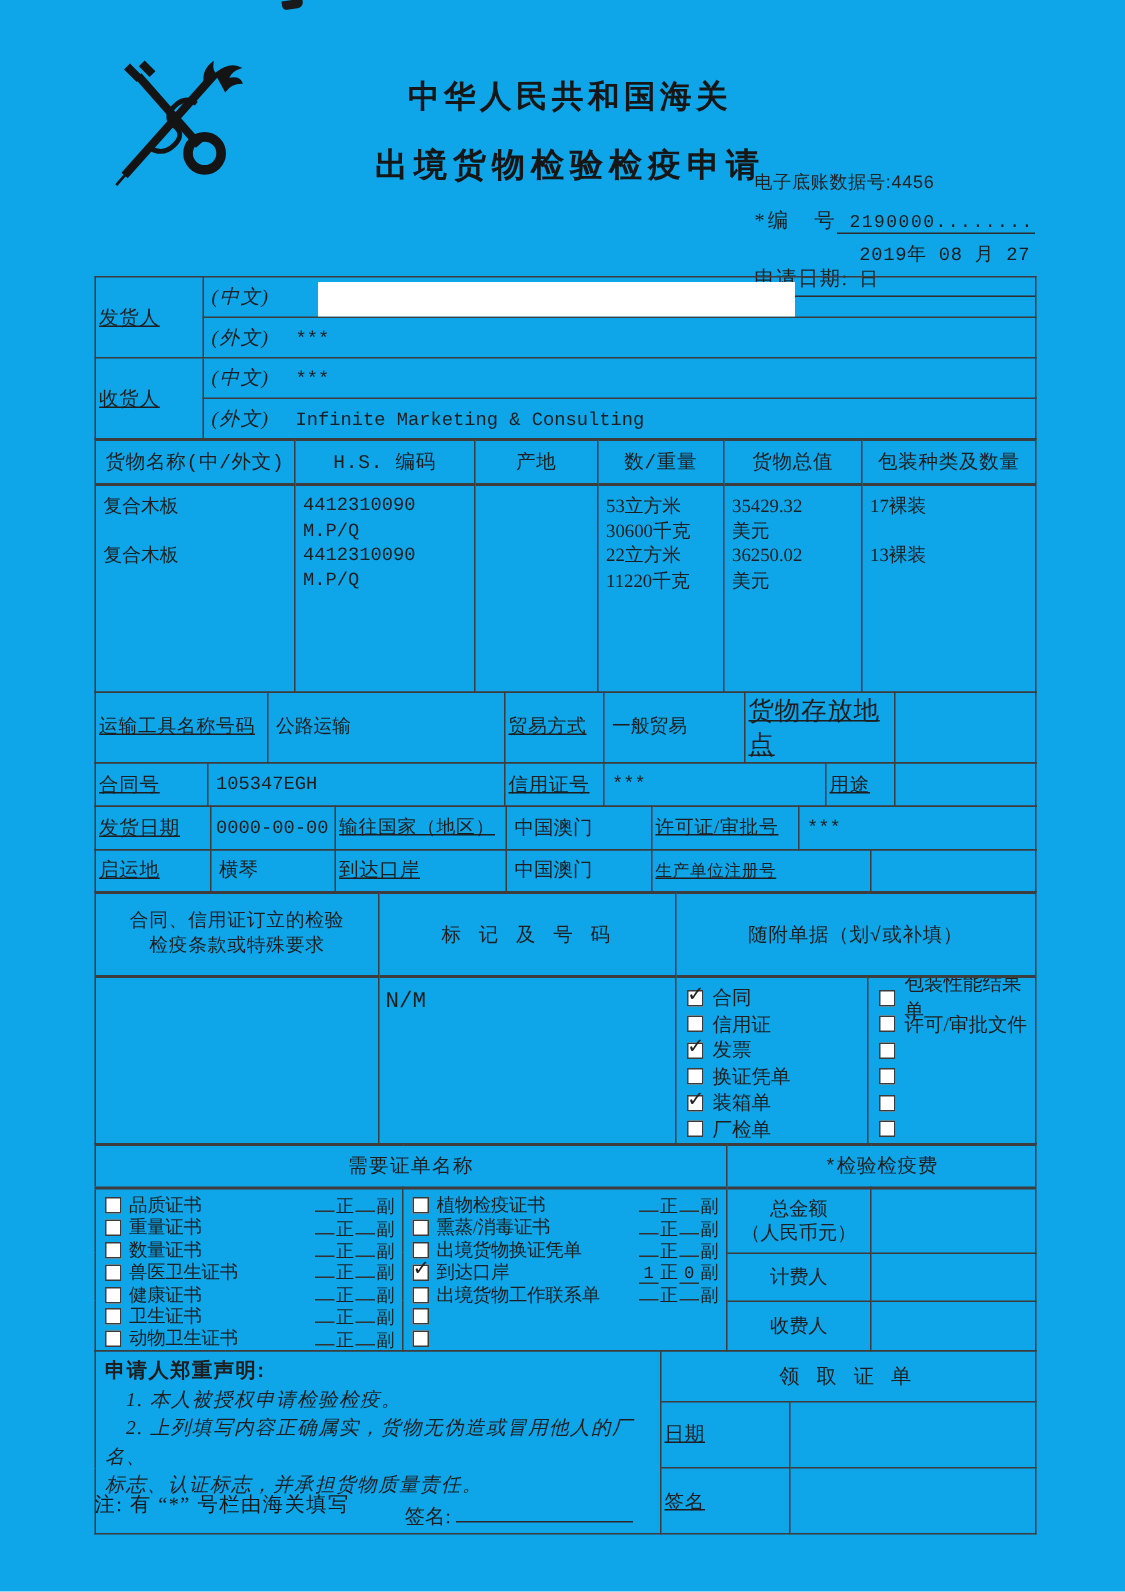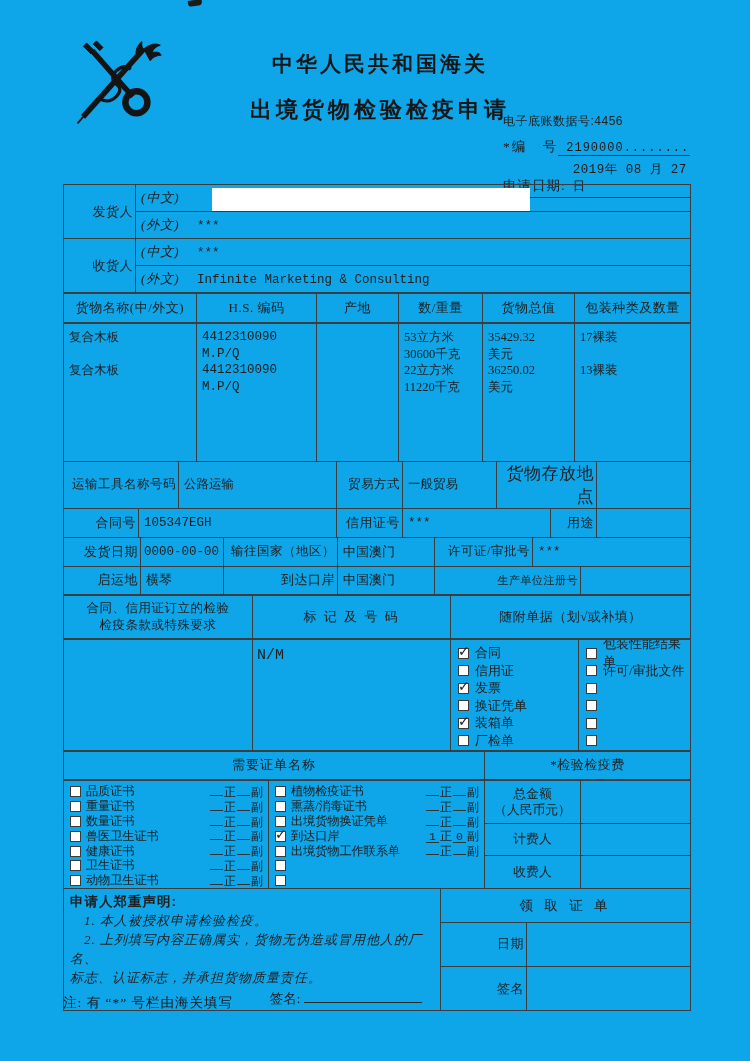--- a/index.html
+++ b/index.html
@@ -19,23 +19,23 @@
   .hdr-serial .lbl { white-space:nowrap; letter-spacing:2px; }
   .hdr-serial .val { flex:1; border-bottom:1.5px solid #2d2d2d; font-family:"Liberation Mono","DejaVu Sans Mono",monospace; font-size:12px; padding-left:8px; letter-spacing:1px; }
   .hdr-date { display:flex; align-items:flex-end; border-bottom:1.5px solid #2d2d2d; margin-top:5px; padding-bottom:2px; font-size:13.5px; }
   .hdr-date .lbl { white-space:nowrap; letter-spacing:1px; }
   .hdr-date .val { font-family:"Liberation Mono","DejaVu Sans Mono",monospace; font-size:12.5px; padding-left:7px; letter-spacing:.5px; }
 
   
   .form { position:absolute; left:63px; top:185px; width:627px; }
   table { border-collapse:collapse; table-layout:fixed; width:627px; margin-top:-1px; }
   td { border:1px solid #3d3d3d; font-size:13px; color:#1e1e1e; padding:0 5px; vertical-align:middle; overflow:hidden; }
-  td.lab { text-align:right; padding:0 2px; letter-spacing:.5px; }
+  td.lab { text-align:left; padding:0 2px; letter-spacing:.5px;text-decoration:underline; }
   td.val { font-family:"Liberation Mono","DejaVu Sans Mono",monospace; font-size:12.5px; }
-  tr.hd td { border-top-width:2px; border-bottom-width:2px; text-align:center; letter-spacing:.5px; }
+  tr.hd td { border-top-width:2px; border-bottom-width:2px; text-align:center; letter-spacing:.5px;font-family:Liberation Mono, monospace; }
   .mono { font-family:"Liberation Mono","DejaVu Sans Mono",monospace; font-size:12.5px; }
   .sub { letter-spacing:1px;font-style:italic; }
   .party-val { position:relative; }
   .party-val .v { font-family:"Liberation Mono","DejaVu Sans Mono",monospace; font-size:12.5px; margin-left:14px; }
   .redact { position:absolute; left:76px; top:3px; width:318px; height:28px; background:#ffffff; z-index:3; }
   td.toplines { vertical-align:top; padding-top:5px; line-height:16.5px; }
   td.goods-c { font-size:12.5px; }
 
   
   .cb { position:relative; display:inline-block; width:11px; height:11px; border:1.2px solid #3a3a3a; background:#fff; flex:none; }
@@ -259,21 +259,21 @@
 
 
     <table>
       <colgroup>
           <col style="width:189px">
           <col style="width:198px">
           <col style="width:128px">
           <col style="width:112px">
         </colgroup>
       <tbody>
-          <tr class="hd" style="height:44px">
+          <tr class="hd" style="height:56px">
         <td class="clause-hd" style="font-size:12.5px">
           <div>合同、信用证订立的检验</div>
           <div>检疫条款或特殊要求</div>
         </td>
         <td style="letter-spacing:2px">标 记 及 号 码</td>
         <td colspan="2">随附单据（划√或补填）</td>
       </tr>
       <tr style="height:95px">
         <td class="marks-cell"></td>
         <td class="marks-cell mono" style="font-size:15px">N/M</td>

